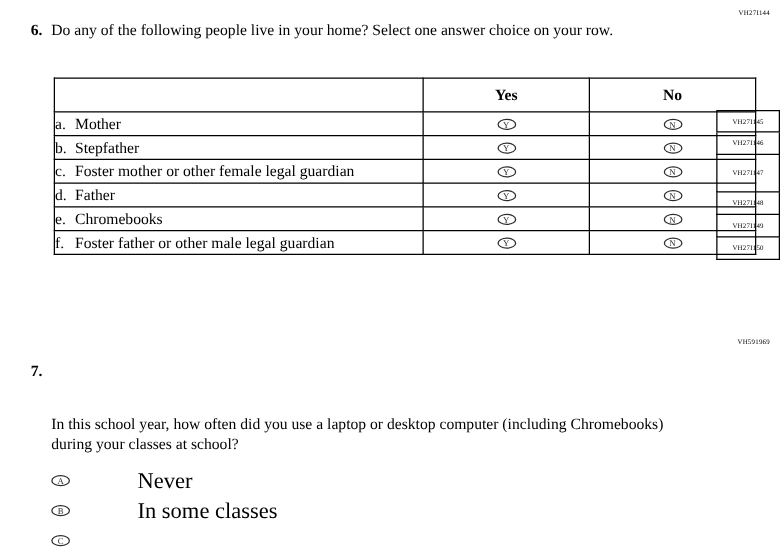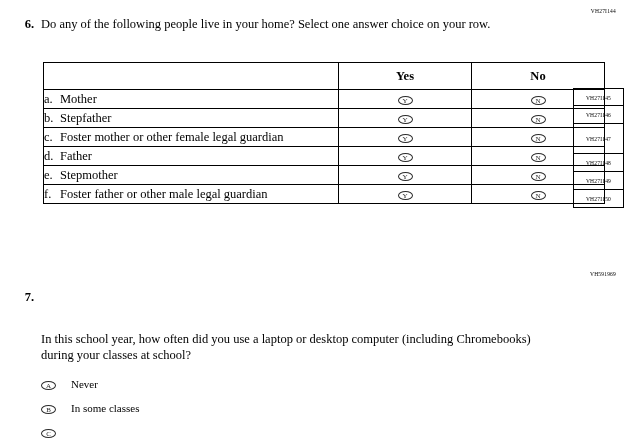--- a/index.html
+++ b/index.html
@@ -169,22 +169,23 @@
   .ans {
     display: flex;
     align-items: center;
     height: 24px;
   }
   .ans .bubble-wrap {
     width: 30px;
     flex: 0 0 auto;
   }
   .ans .ans-label {
-    font-size: 11px;
+    font-size: 18px;
     line-height: 15px;
+    margin-left: 39px;
   }
 </style>
 </head>
 <body>
 
 <div class="page">
 
   <div class="topcode">VH27I144</div>
 
   <div class="q6">
@@ -246,21 +247,21 @@
               <span class="rl-text">Father</span>
             </div>
           </td>
           <td class="bubblecell"><span class="bubble">Y</span></td>
           <td class="bubblecell"><span class="bubble">N</span></td>
         </tr>
         <tr>
           <td class="rowlabel">
             <div class="rl-inner">
               <span class="rl-letter">e.</span>
-              <span class="rl-text">Stepmother</span>
+              <span class="rl-text">Chromebooks</span>
             </div>
           </td>
           <td class="bubblecell"><span class="bubble">Y</span></td>
           <td class="bubblecell"><span class="bubble">N</span></td>
         </tr>
         <tr>
           <td class="rowlabel">
             <div class="rl-inner">
               <span class="rl-letter">f.</span>
               <span class="rl-text">Foster father or other male legal guardian</span>

